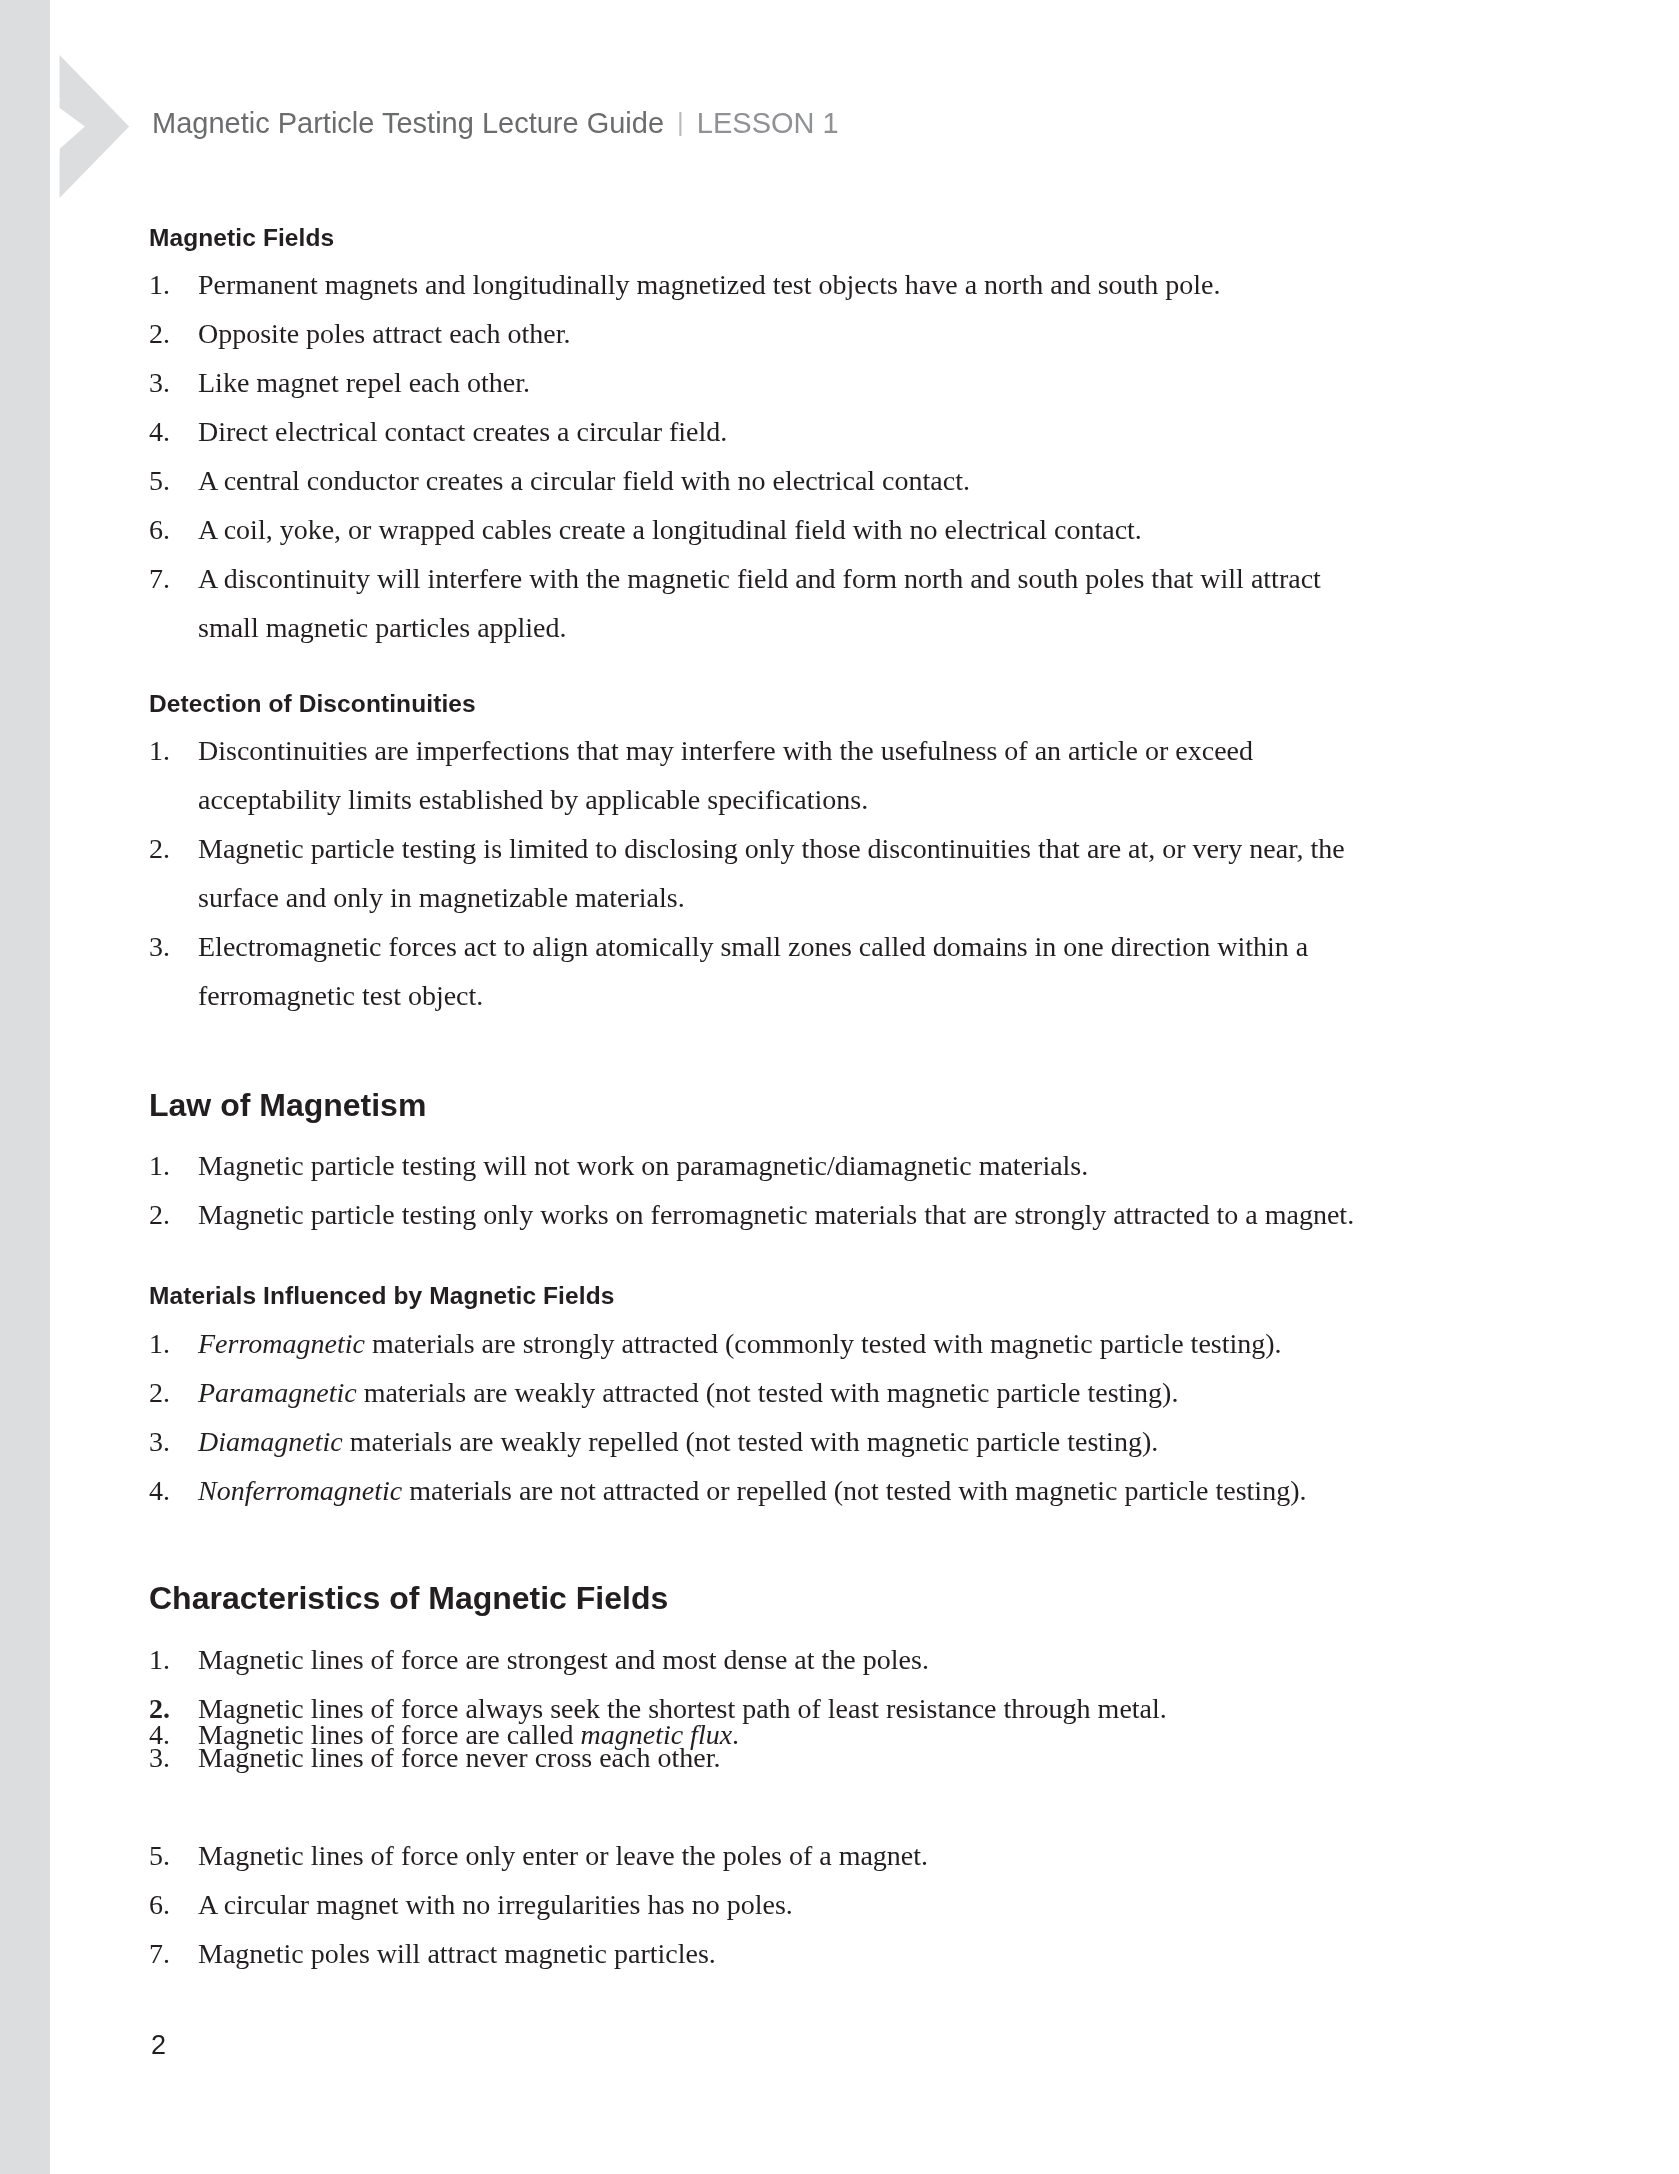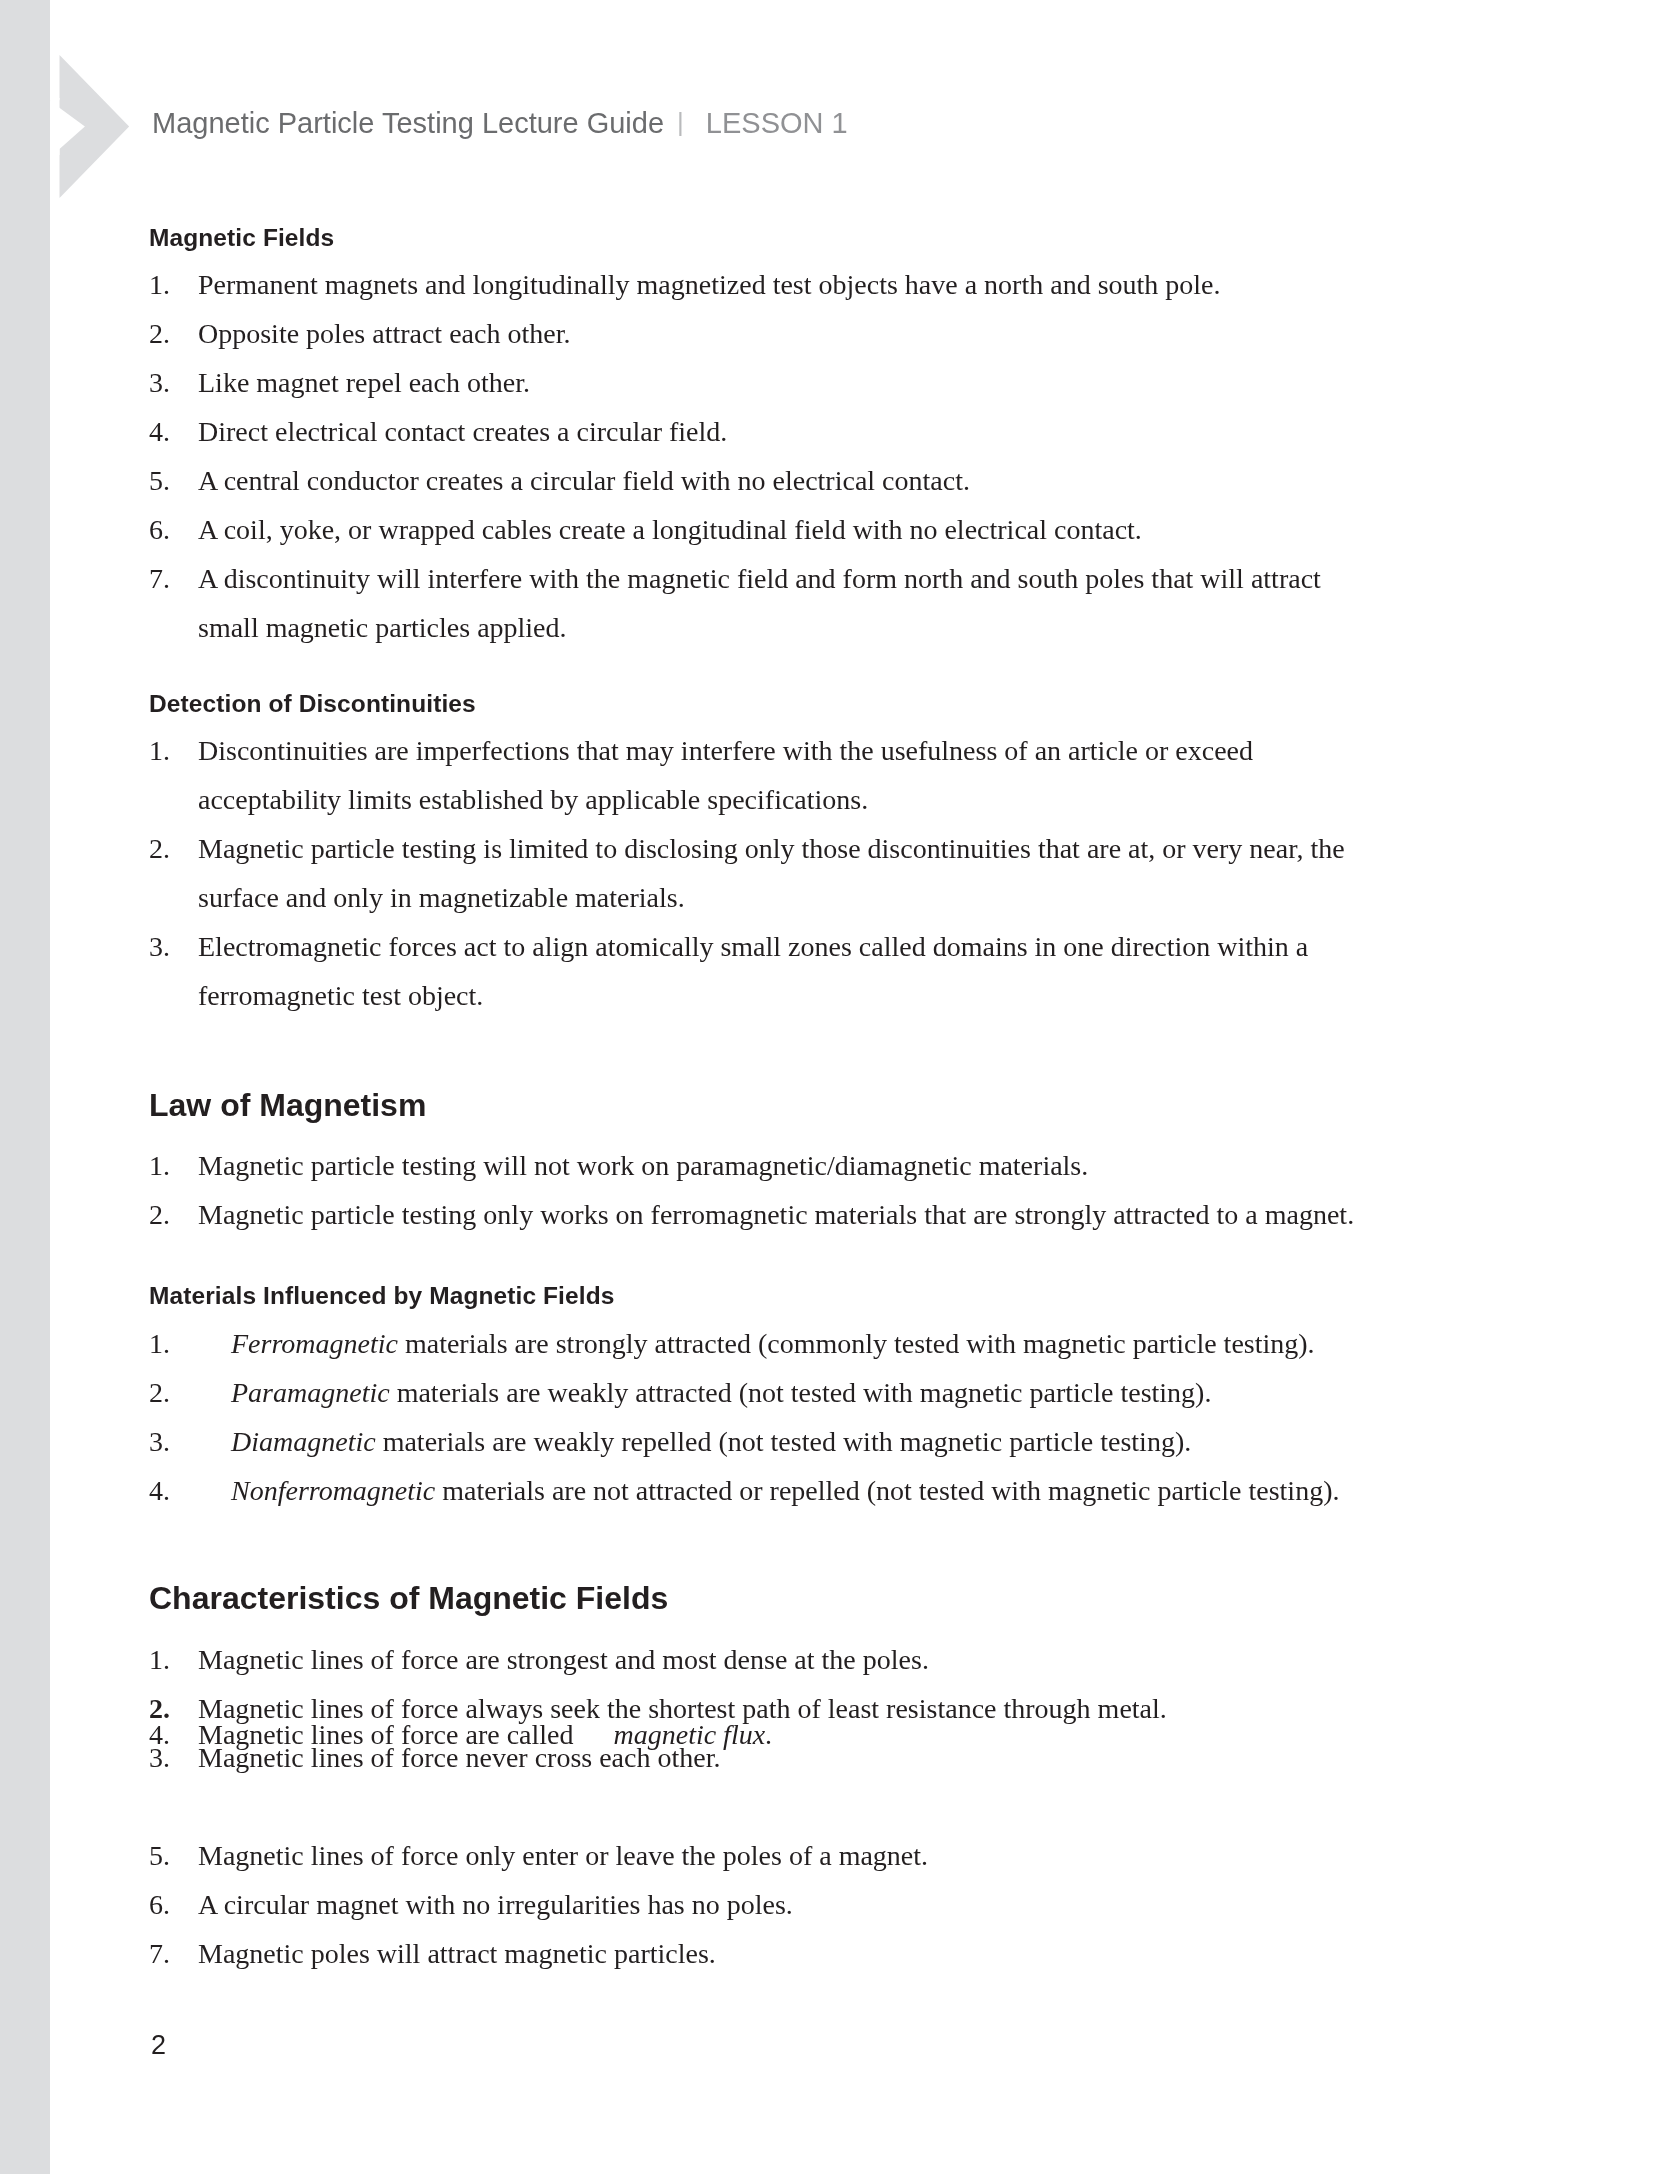--- a/index.html
+++ b/index.html
@@ -8,38 +8,38 @@
     background: #ffffff;
   }
   .strip { position: absolute; left: 0; top: 0; width: 50px; height: 2174px; background: #dcdddf; }
   .chevron { position: absolute; left: 49px; top: 55px; width: 85px; height: 143px; }
   .running-head {
     position: absolute; left: 152px; top: 104px; white-space: nowrap;
     font-family: "Liberation Sans", sans-serif; font-size: 29px; line-height: 38px;
     color: #6b6c6e;
   }
   .running-head .sep { color: #b9babc; margin: 0 13px 0 13px; font-size: 26px; position: relative; top: -1.9px; }
-  .running-head .lesson { color: #909194; margin-left: 9px; }
+  .running-head .lesson { color: #909194; }
   .h-small, .h-large, .line, .pnum { position: absolute; white-space: nowrap; }
   .h-small {
     left: 149px; font-family: "Liberation Sans", sans-serif; font-weight: bold;
     font-size: 24.5px; line-height: 28px; color: #231f20; letter-spacing: 0.1px;
   }
   .h-large {
     left: 149px; font-family: "Liberation Sans", sans-serif; font-weight: bold;
     font-size: 32px; line-height: 38px; color: #231f20; text-align: center;
   }
   .line {
     left: 149px; font-family: "Liberation Serif", serif; font-size: 28px;
     line-height: 34px; color: #231f20;
   }
   .line .num { display: inline-block; width: 49px; }
   .line .num.bold { font-weight: bold; }
   .line.cont { left: 198px; }
-  .line em { font-style: italic; margin-left: 33px; }
+  .line em { font-style: italic; }
   .pnum {
     left: 151px; top: 2028px; font-family: "Liberation Sans", sans-serif;
     font-size: 27px; line-height: 34px; color: #231f20;
   }
 </style>
 </head>
 <body>
 
 <div class="strip"></div>
 <svg class="chevron" viewBox="0 0 90 152">

